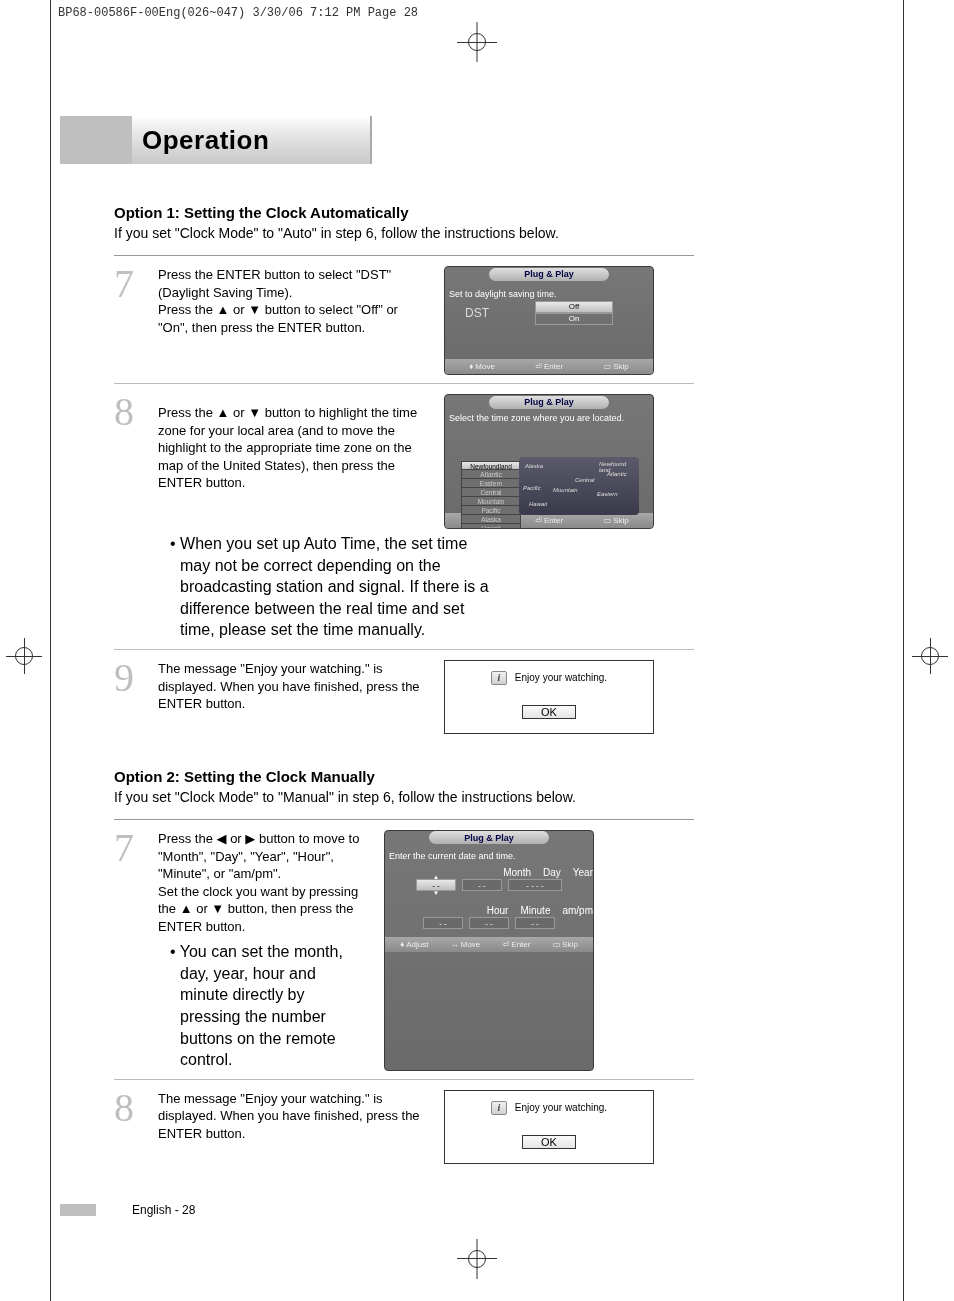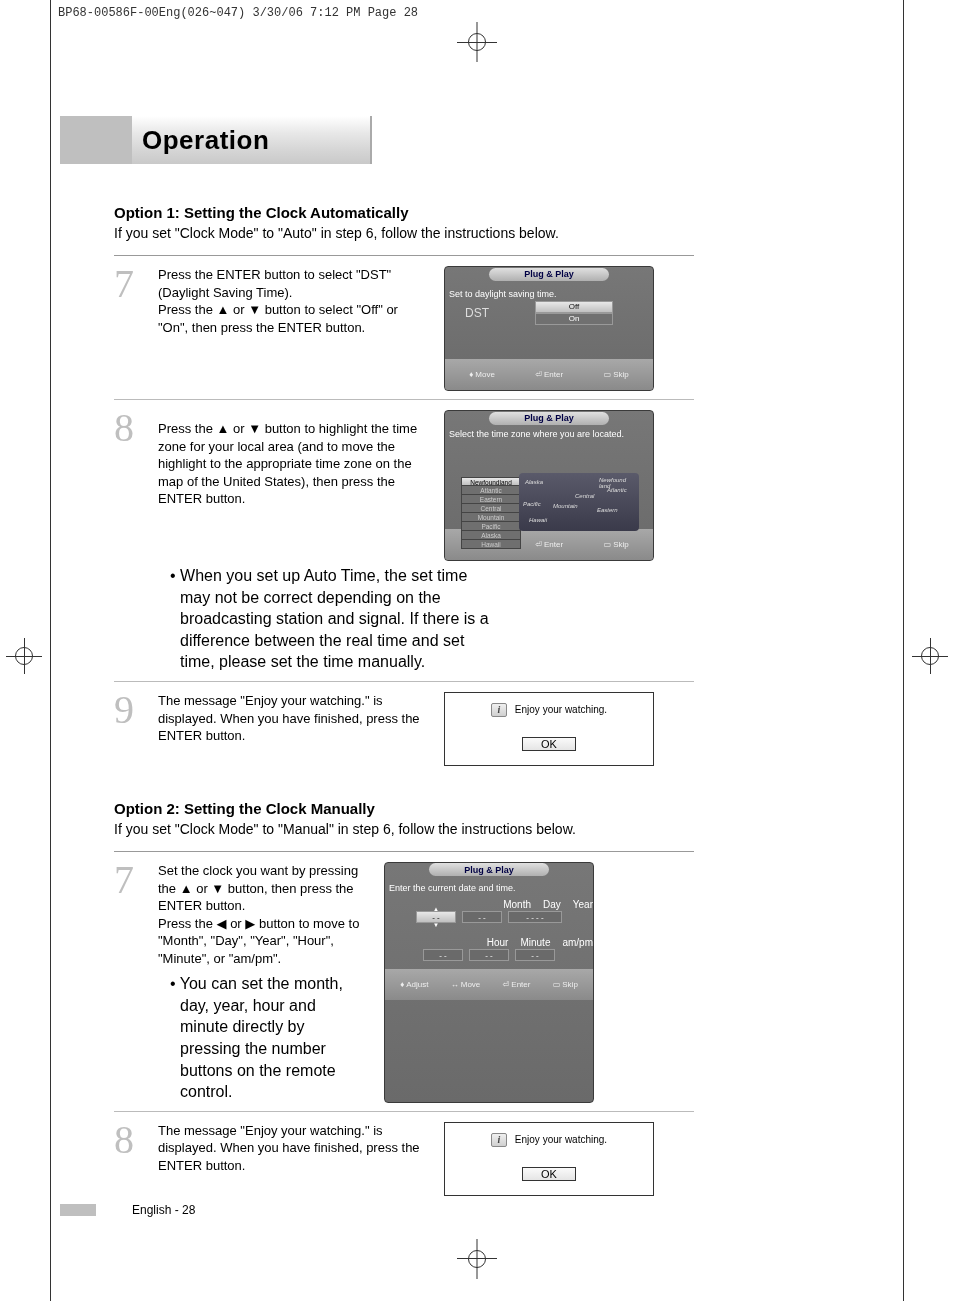--- a/index.html
+++ b/index.html
@@ -58,21 +58,21 @@
   .osd { width:210px; background:linear-gradient(#777,#6a6a6a); border:1px solid #3a3a3a; border-radius:4px; font-size:9px; color:#fff; overflow:hidden; flex-shrink:0;}
   .osd .osd-title { height:14px; display:flex; align-items:center; justify-content:center;}
   .osd .osd-title-mid { background:linear-gradient(#e0e0e0,#b0b0b0); color:#004; font-weight:700; height:13px; width:120px; border-radius:7px; display:flex; align-items:center; justify-content:center; font-size:9px;}
   .osd .osd-sub { text-align:left; padding:8px 4px 6px; font-size:9px;}
   .osd .osd-row { display:flex; align-items:center; padding:0 20px; gap:10px; height:16px;}
   .osd .osd-label { color:#ddd; font-size:12px; flex:0 0 40px;}
   .osd .osd-options { display:flex; flex-direction:column; gap:0; flex:1; align-items:center;}
   .osd .osd-opt { border:1px solid #999; width:78px; text-align:center; font-size:8px; padding:0 0; line-height:10px; background:#707070;}
   .osd .osd-opt.sel { background:linear-gradient(#e8e8e8,#c0c0c0); color:#111;}
   .osd-fill { height:38px;}
-  .osd .osd-foot { background:linear-gradient(#a8a8a8,#8a8a8a); height:31px; display:flex; align-items:center; justify-content:space-around; font-size:8px; color:#eee; padding:0 4px;}
+  .osd .osd-foot { background:linear-gradient(#a8a8a8,#8a8a8a); height:15px; display:flex; align-items:center; justify-content:space-around; font-size:8px; color:#eee; padding:0 4px;}
   .osd .osd-foot span.ic { font-size:8px; margin-right:2px;}
   .osd-tz-list { position:absolute; left:16px; top:34px; display:flex; flex-direction:column;}
   .osd-tz-list .tz { width:60px; height:9px; line-height:9px; text-align:center; font-size:6.5px; background:#6f6f6f; border:0.5px solid #444; border-top:none; color:#ccc;}
   .osd-tz-list .tz:first-child { background:linear-gradient(#e8e8e8,#c0c0c0); color:#000; border-top:0.5px solid #444;}
   .osd-map { position:relative; height:86px;}
   .osd-map-img { position:absolute; right:14px; top:30px; width:120px; height:58px; background:linear-gradient(#5a5a6a,#3a3a4a); border-radius:4px; overflow:hidden;}
   .maplabel { position:absolute; color:#ddd; font-size:6px; font-style:italic;}
   .osd-enjoy { width:210px; border:1px solid #333; font-size:10px; padding:10px 8px 14px; text-align:center; background:#fff; flex-shrink:0;}
   .osd-enjoy .info { display:inline-flex; width:16px; height:14px; border:1px solid #888; border-radius:2px; align-items:center; justify-content:center; font-family:serif; font-weight:bold; color:#444; background:linear-gradient(#f0f0f0,#d0d0d0); margin-right:8px; font-style:italic;}
   .osd-enjoy .msg-row { display:flex; align-items:center; justify-content:center; margin-bottom:20px;}
@@ -216,22 +216,22 @@
 
     <div style="height:30px"></div>
 
     <div class="opt-head">Option 2: Setting the Clock Manually</div>
     <div class="opt-sub">If you set "Clock Mode" to "Manual" in step 6, follow the instructions below.</div>
     <div class="sep"></div>
 
     <div class="step-row">
       <div class="step-num">7</div>
       <div class="step-body" style="max-width:210px">
+        <div>Press the ◀ or ▶ button to move to "Month", "Day", "Year", "Hour", "Minute", or "am/pm".</div>
         <div>Set the clock you want by pressing the ▲ or ▼ button, then press the ENTER button.</div>
-        <div>Press the ◀ or ▶ button to move to "Month", "Day", "Year", "Hour", "Minute", or "am/pm".</div>
         <div style="height:6px"></div>
         <div class="bullet">• <span>You can set the month, day, year, hour and minute directly by pressing the number buttons on the remote control.</span></div>
       </div>
       <div class="osd osd-date">
         <div class="osd-title">
             <div class="osd-title-mid">Plug &amp; Play</div>
           </div>
         <div class="osd-sub" style="padding:6px 4px 2px">Enter the current date and time.</div>
         <div class="dlabels">
           <span>Month</span>

